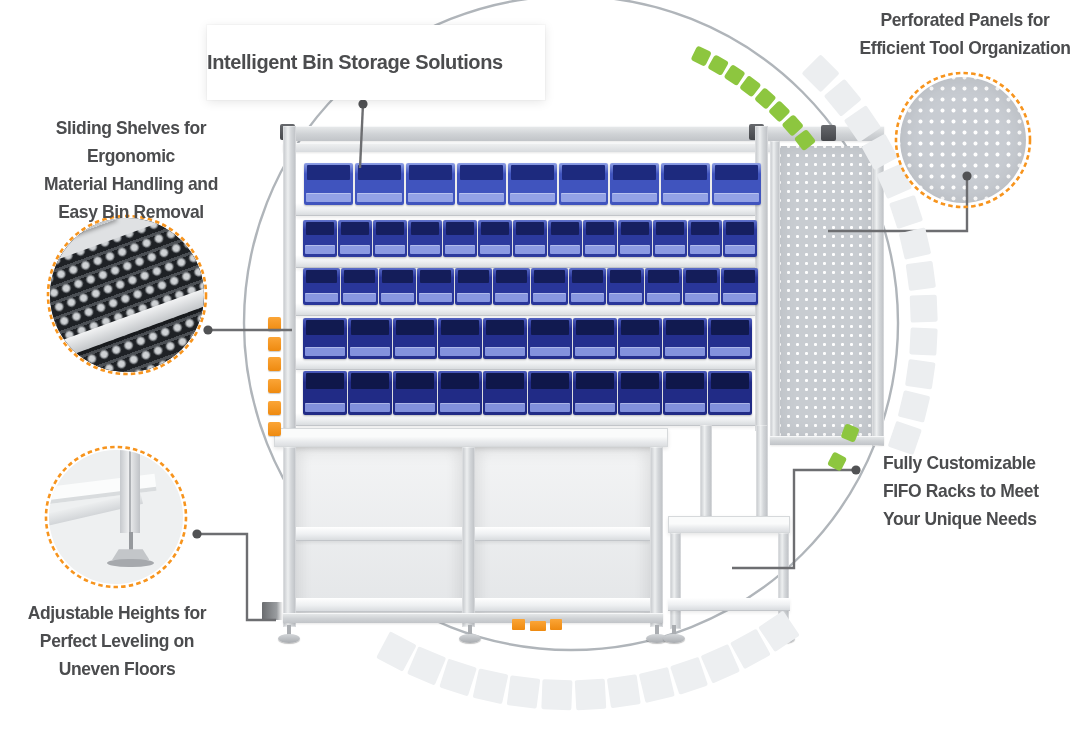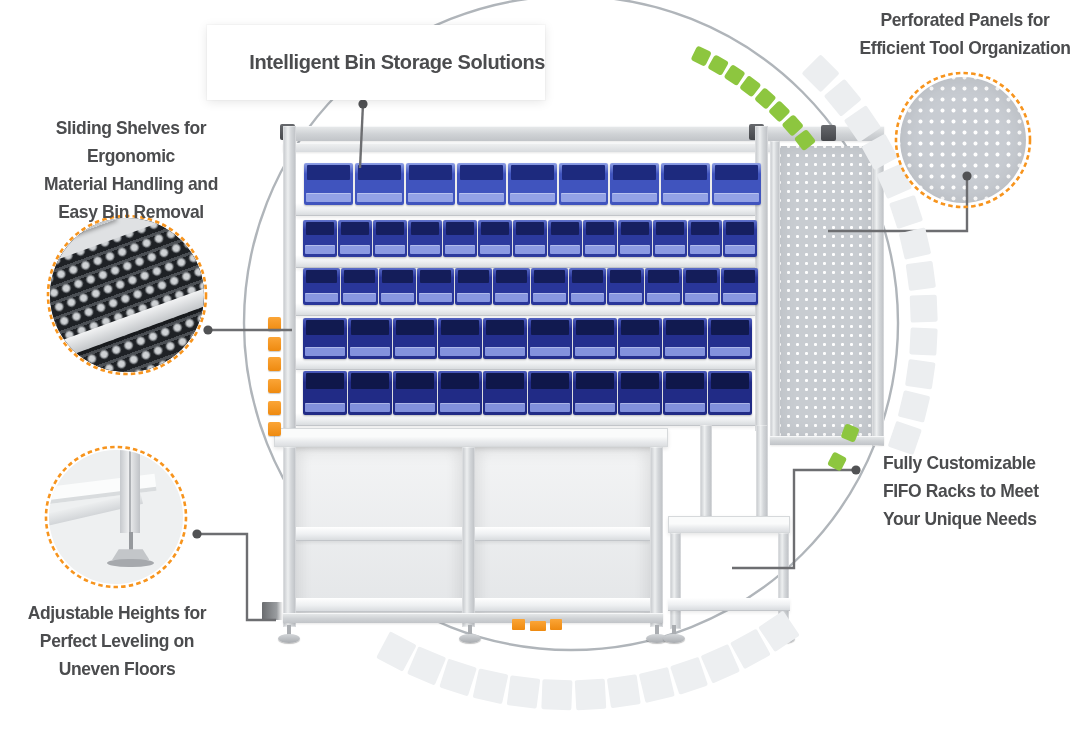--- a/index.html
+++ b/index.html
@@ -15,21 +15,21 @@
   .detail-circle { position:absolute; border-radius:50%; overflow:hidden; z-index:3; }
   #svg-leaders{ z-index:4; }
   #svg-tiles  { z-index:5; }
   #svg-rings  { z-index:6; }
   .callout    { position:absolute; z-index:7; color:#4b4c4e; font-weight:700;
                 font-size:19px; line-height:28px; letter-spacing:-0.4px; }
 
   
   .co-top-box {
     left:207px; top:25px; width:338px; height:75px; background:#ffffff;
-    display:flex; flex-direction:column; justify-content:center; text-align:right;
+    display:flex; flex-direction:column; justify-content:center; text-align:left;
     box-shadow:0 0 0 1px rgba(0,0,0,0.02), 0 2px 10px rgba(0,0,0,0.10);
     font-size:20px; line-height:27px;
   }
   .co-top-right   { left:845px; top:6px;  width:240px; text-align:center; transform:scaleX(0.92); transform-origin:center top; }
   .co-left        { left:0px;   top:114px; width:262px; text-align:center; transform:scaleX(0.92); transform-origin:center top; }
   .co-bottom-left { left:0px;   top:599px; width:234px; text-align:center; transform:scaleX(0.92); transform-origin:center top; }
   .co-fifo        { left:883px; top:449px; width:205px; text-align:left;  transform:scaleX(0.92); transform-origin:left top; }
 
   
   .al { position:absolute; }

